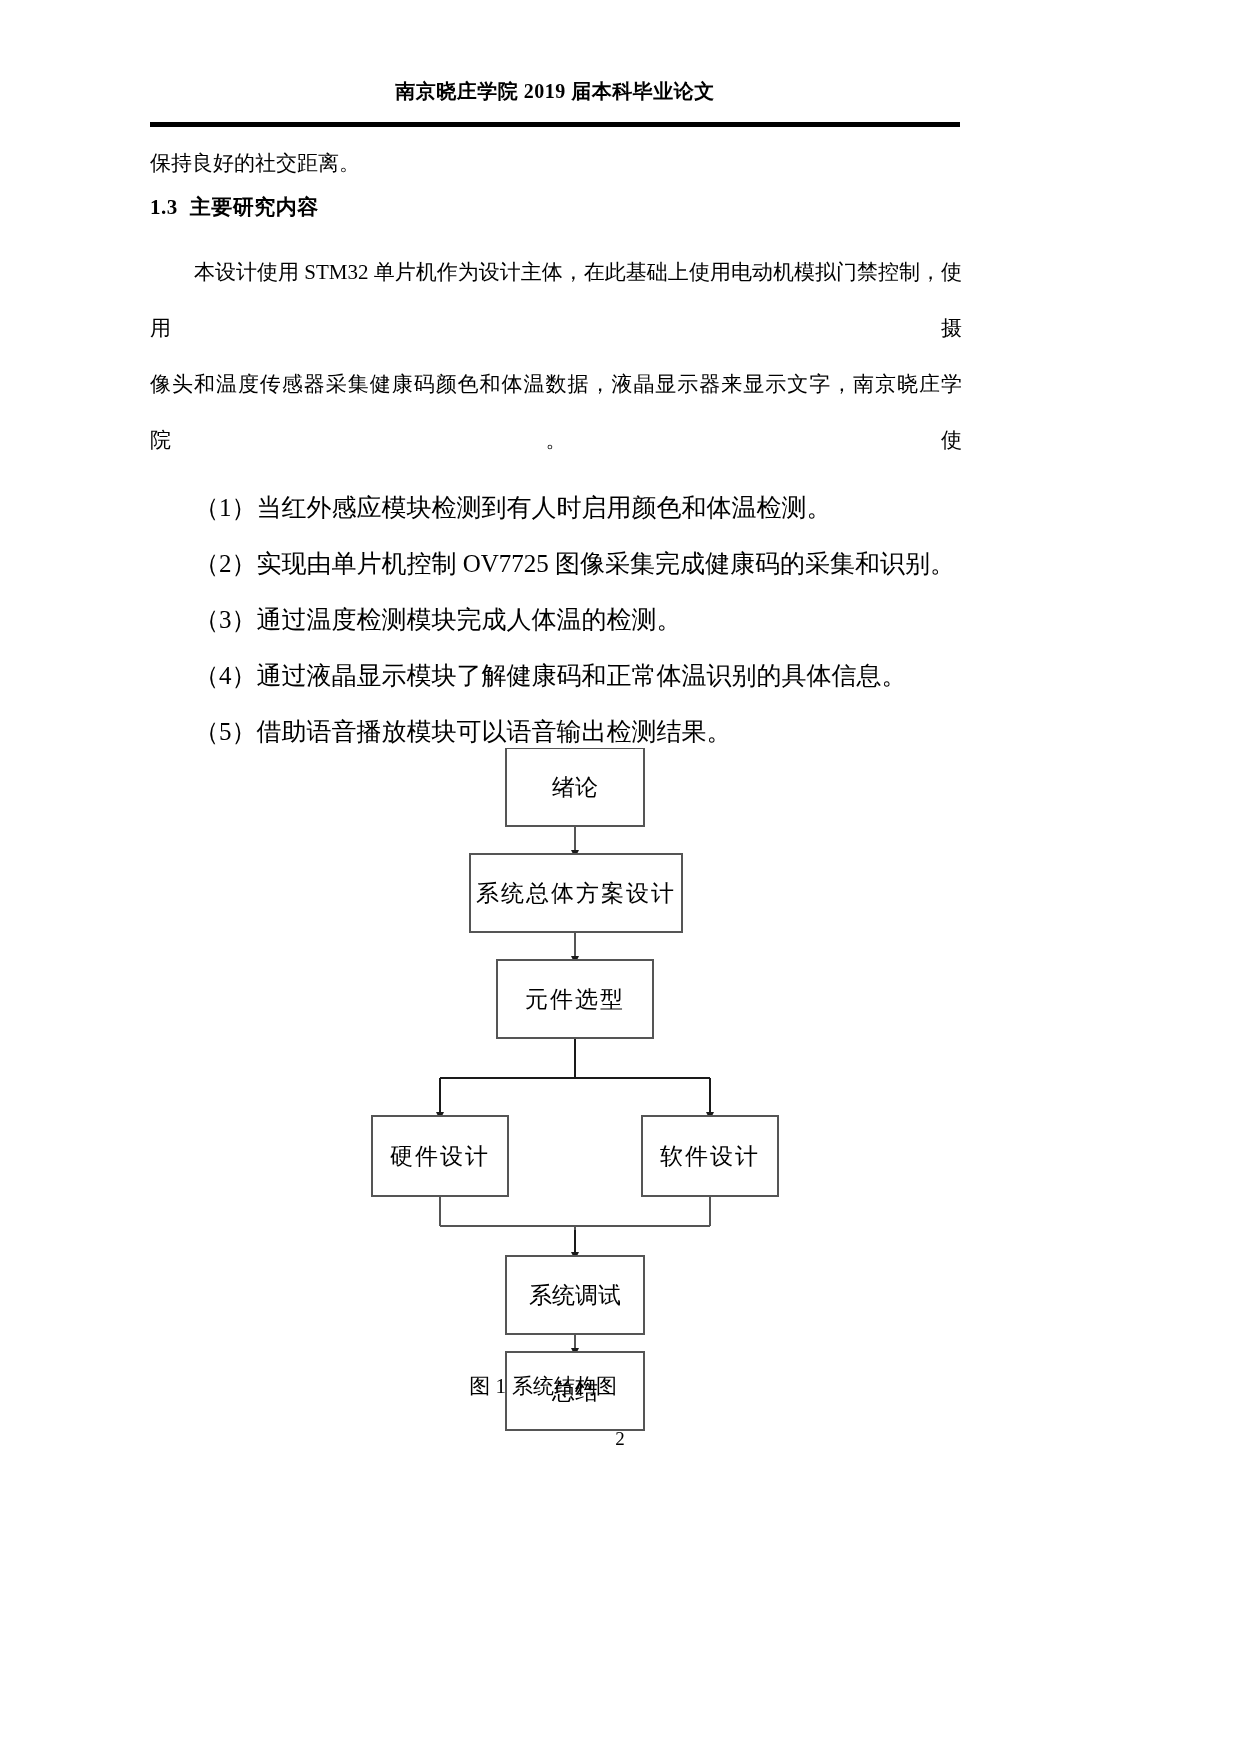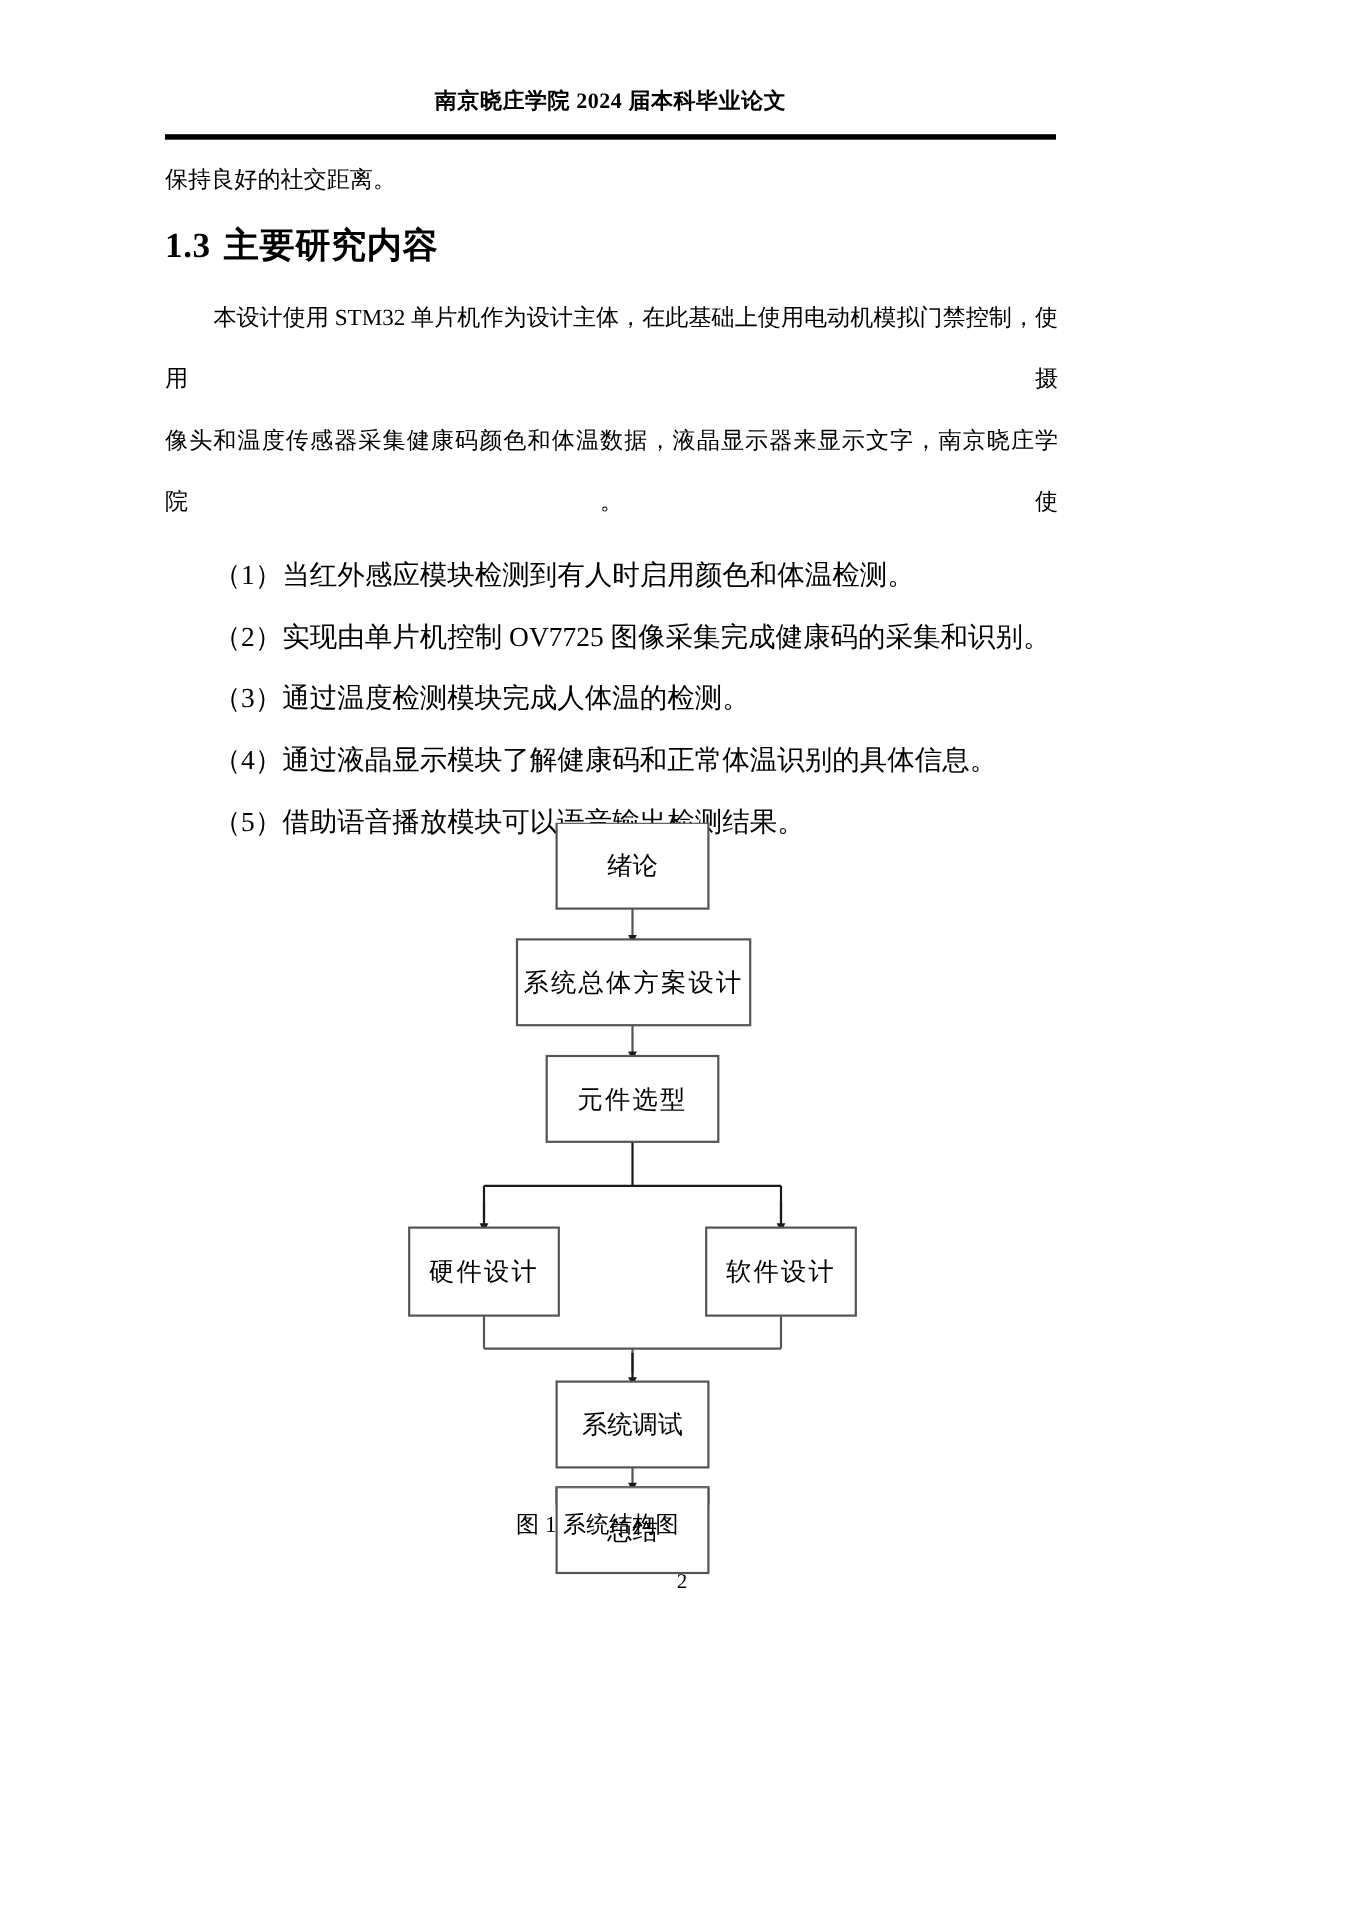--- a/index.html
+++ b/index.html
@@ -49,23 +49,23 @@
     left: 150px;
     top: 146px;
     width: 812px;
   }
   .lead-line {
     font-size: 21px;
     line-height: 34px;
     margin: 0 0 6px 0;
   }
   h2.section-heading {
-    font-size: 32px;
+    font-size: 21px;
     font-weight: bold;
-    margin: 24px 0 18px 0;
+    margin: 8px 0 18px 0;
     line-height: 38px;
     letter-spacing: 0.5px;
   }
   h2.section-heading .num {
     margin-right: 12px;
   }
 
   .para {
     font-size: 21px;
     line-height: 56px;
@@ -131,21 +131,21 @@
     width: 1240px;
     text-align: center;
     font-size: 19px;
   }
 </style>
 </head>
 <body>
 
 <div class="page">
 
-  <div class="header">南京晓庄学院 2024 届本科毕业论文</div>
+  <div class="header">南京晓庄学院 2019 届本科毕业论文</div>
   <div class="header-rule"></div>
 
   <div class="content">
 
     <p class="lead-line">保持良好的社交距离。</p>
 
     <h2 class="section-heading">
       <span class="num">1.3</span><span>主要研究内容</span>
     </h2>
 

